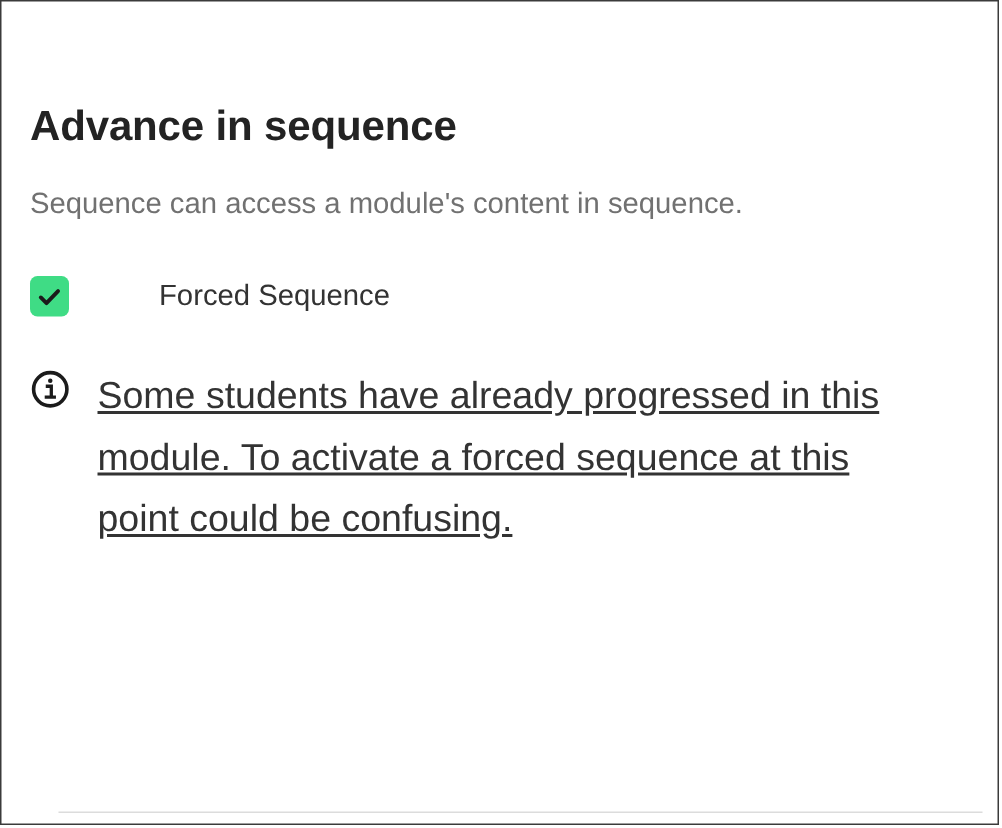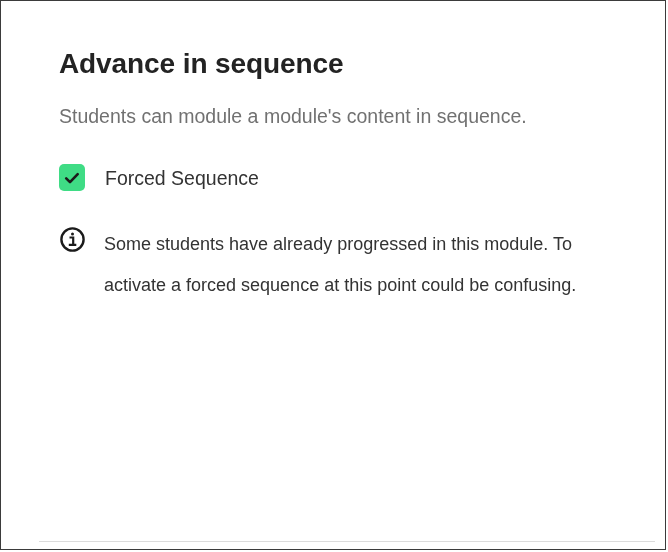--- a/index.html
+++ b/index.html
@@ -16,21 +16,22 @@
     position: relative;
     width: 666px;
     height: 550px;
     box-sizing: border-box;
     border: 1px solid #3b3b3b;
     background: #ffffff;
     overflow: hidden;
   }
 
   .card-inner {
-    padding: 0 58px;
+    padding: 0 19px;
+    margin-top: 20px;
   }
 
   
   .panel-title {
     margin: 0;
     padding-top: 45px;
     font-size: 28px;
     font-weight: bold;
     line-height: 36px;
     letter-spacing: -0.1px;
@@ -44,22 +45,23 @@
     line-height: 41px;
     color: #717171;
     max-width: 610px;
   }
   .desc-first  { margin-top: 14px; }
   .desc-second { margin-top: 29px; }
 
   
   .checkbox-row {
     display: flex;
-    align-items: center;
+    align-items: flex-start;
     margin-top: 27px;
+    gap: 40px;
   }
   .checkbox {
     position: relative;
     flex: 0 0 auto;
     width: 26px;
     height: 27px;
     border-radius: 5px;
     background: #3fdc85;
     display: flex;
     align-items: center;
@@ -82,45 +84,46 @@
   .info-icon {
     flex: 0 0 auto;
     width: 27px;
     height: 27px;
     margin-top: 2px;
   }
   .info-icon svg { display: block; }
   .notice-text {
     margin: 0;
     margin-left: 18px;
-    font-size: 18px;
+    font-size: 25px;
     line-height: 41px;
     color: #333333;
     max-width: 560px;
+    text-decoration: underline;
   }
 
   
   .bottom-divider {
     position: absolute;
     left: 38px;
     right: 10px;
     bottom: 7px;
     height: 1px;
     background: #dcdcdc;
   }
 </style>
 </head>
 <body>
 
 <div class="card">
   <div class="card-inner">
 
     <h1 class="panel-title">Advance in sequence</h1>
 
-    <p class="desc desc-first">Students can module a module's content in sequence.</p>
+    <p class="desc desc-first">Sequence can access a module's content in sequence.</p>
 
 
     <div class="checkbox-row">
       <span class="checkbox">
         <span>
           <svg width="18" height="18" viewBox="0 0 18 18" aria-hidden="true">
             <path d="M3.2 9.3 L7 13.1 L14.7 5.1" fill="none" stroke="#1b1b1b" stroke-width="2.6" stroke-linecap="round" stroke-linejoin="round"></path>
           </svg>
         </span>
       </span>

